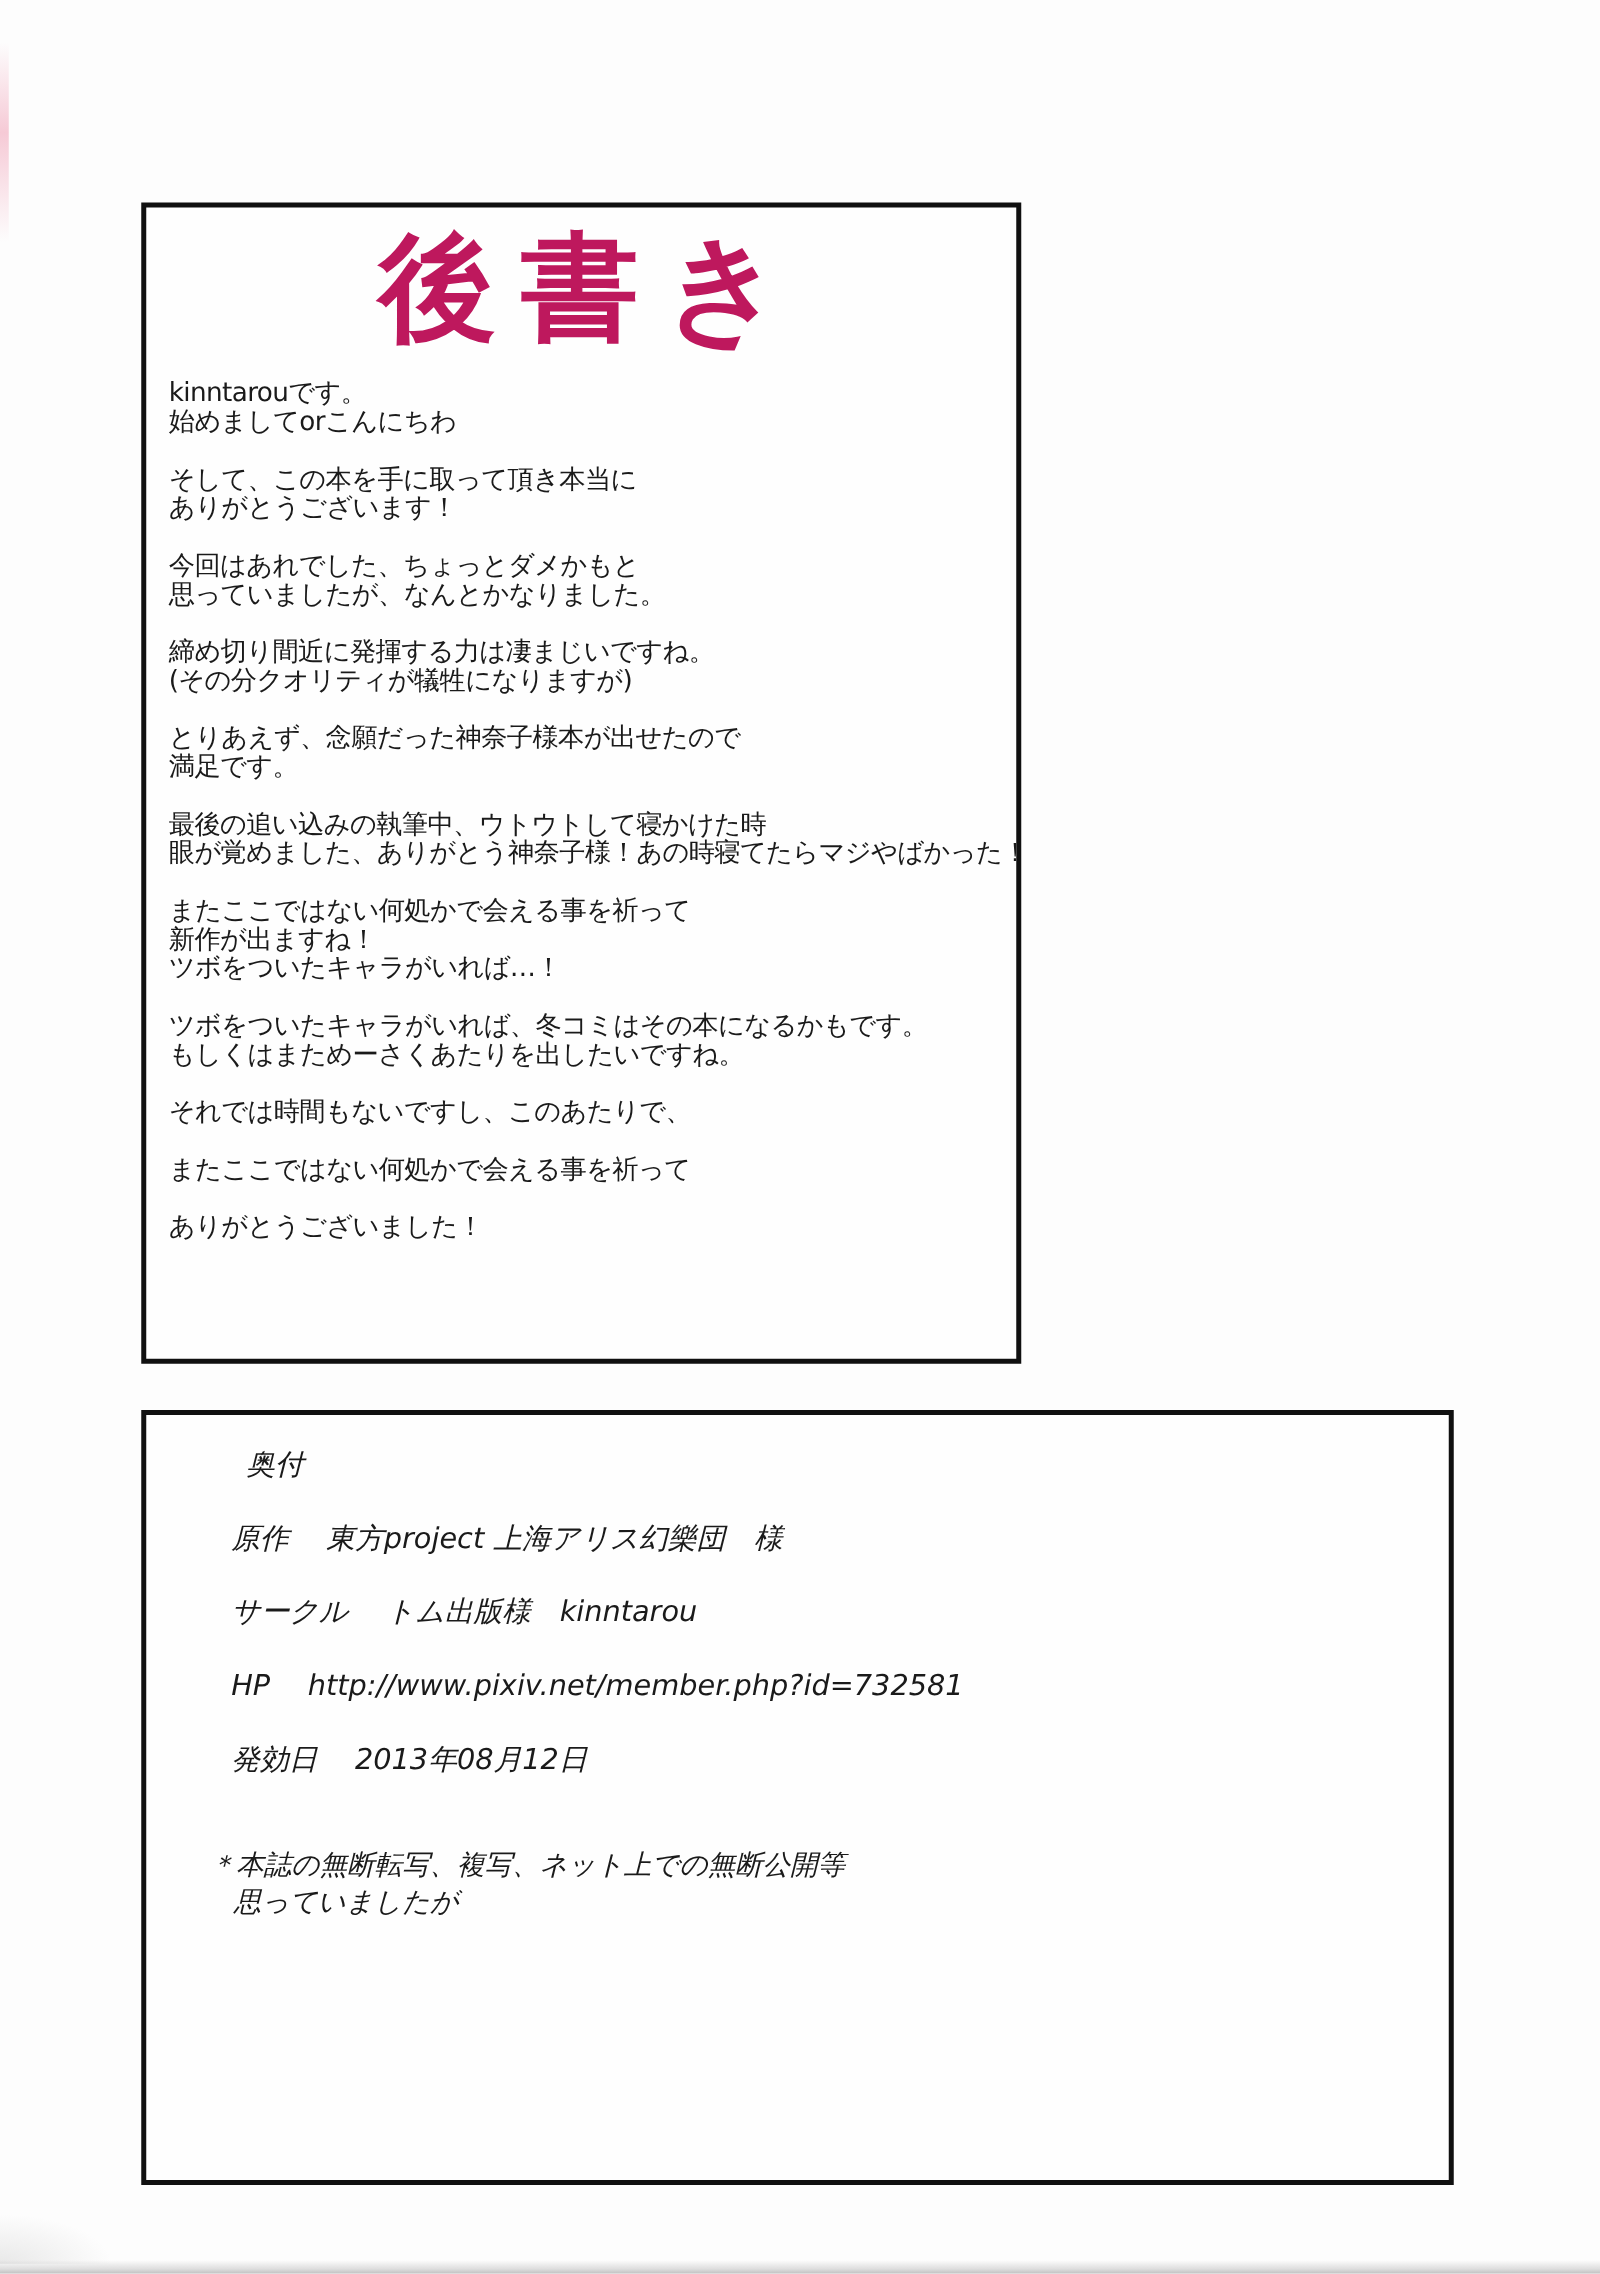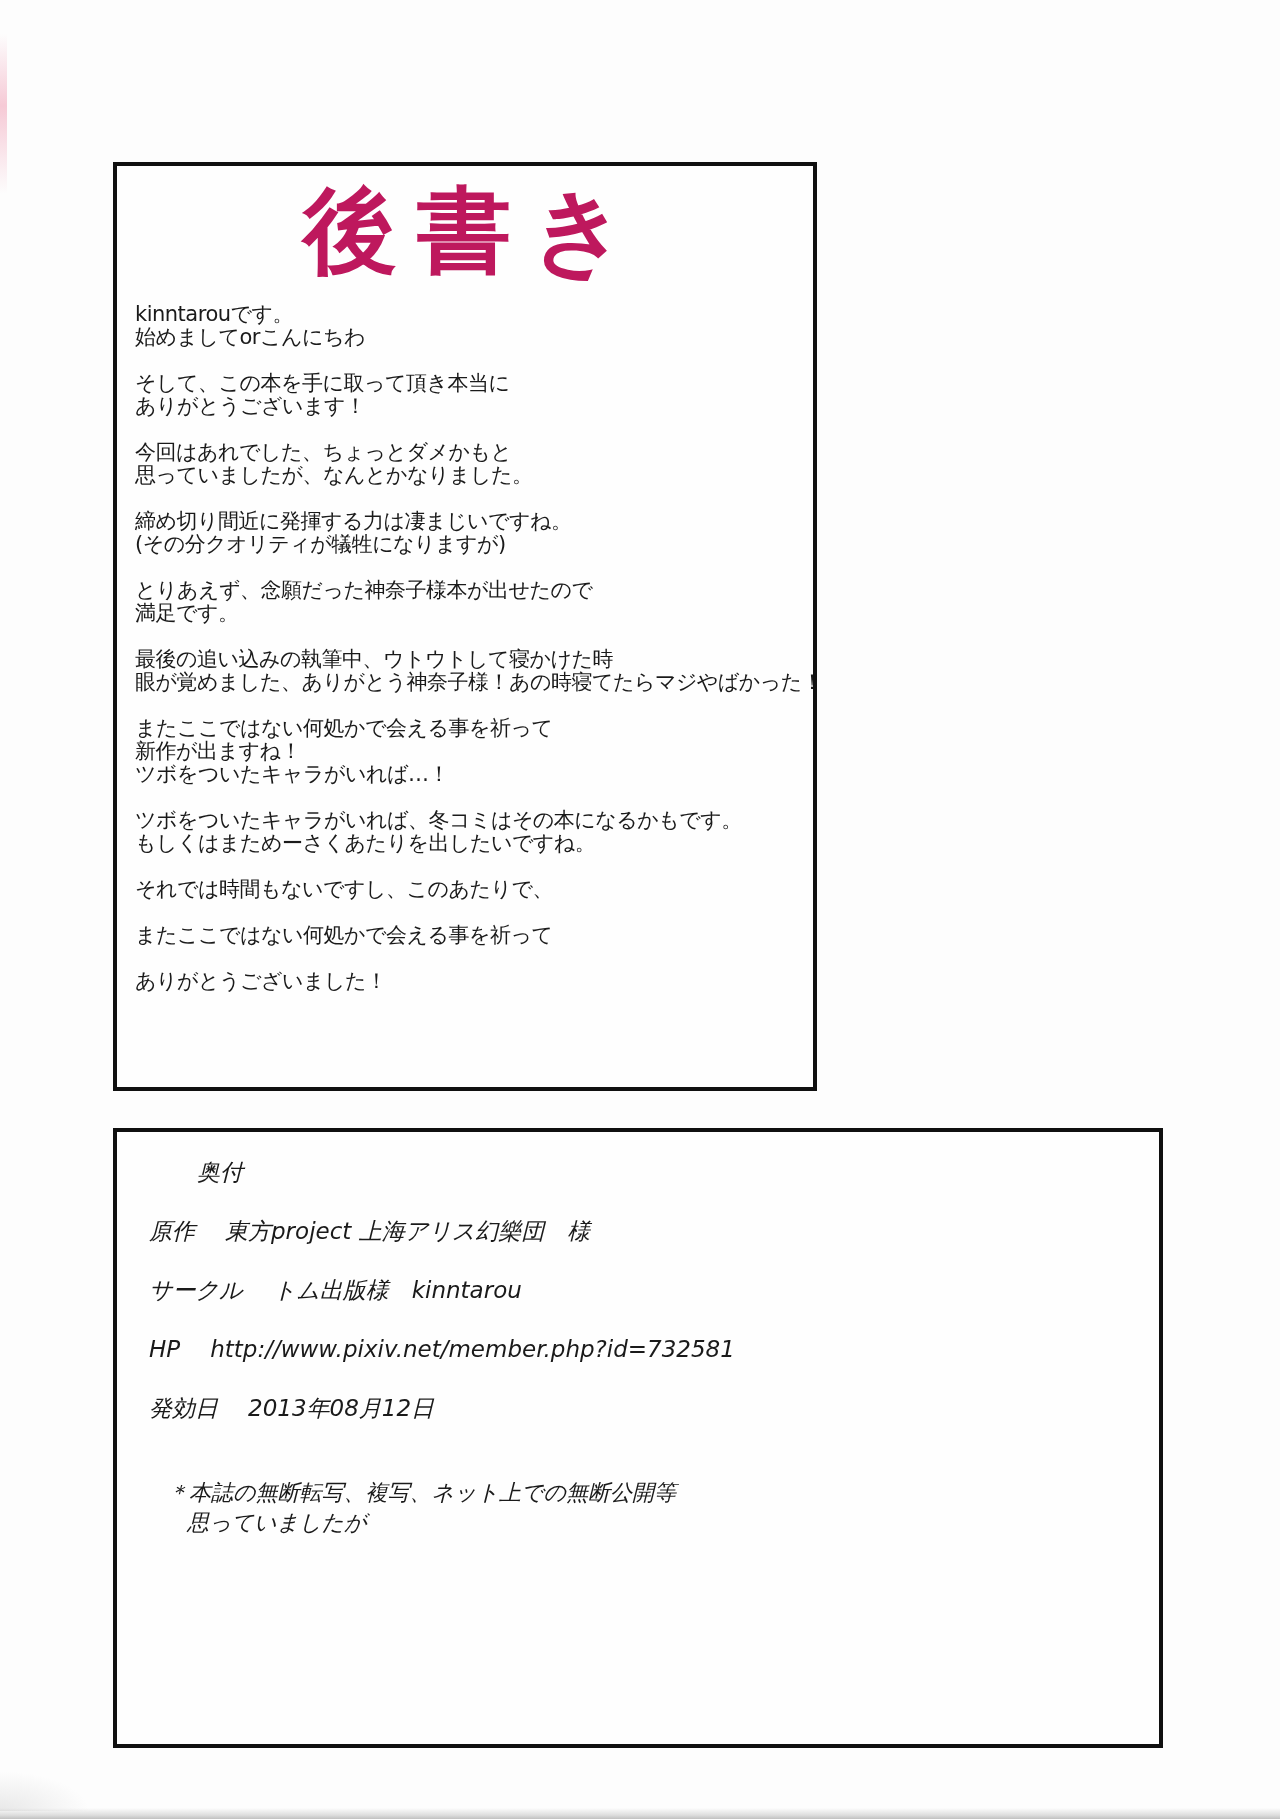--- a/index.html
+++ b/index.html
@@ -51,21 +51,21 @@
   .c-title{
     margin:18px 0 0 24px;
     font-size:24px;line-height:30px;
   }
   .c-rows{margin-left:32px;}
   .c-row{
     margin-top:31px;
     font-size:23px;line-height:28px;
     white-space:nowrap;
   }
-  .c-label{margin-right:30px;}
+  .c-label{margin-right:30px;margin-left:36px;}
   .c-notice{
     margin:56px 0 0 50px;
     font-size:22px;line-height:30px;
   }
   .c-notice .n2{margin-left:20px;}
 
   .pink-smudge{
     position:absolute;left:0;top:34px;width:7px;height:160px;
     background:linear-gradient(to bottom,
       rgba(240,150,170,0) 0%,

